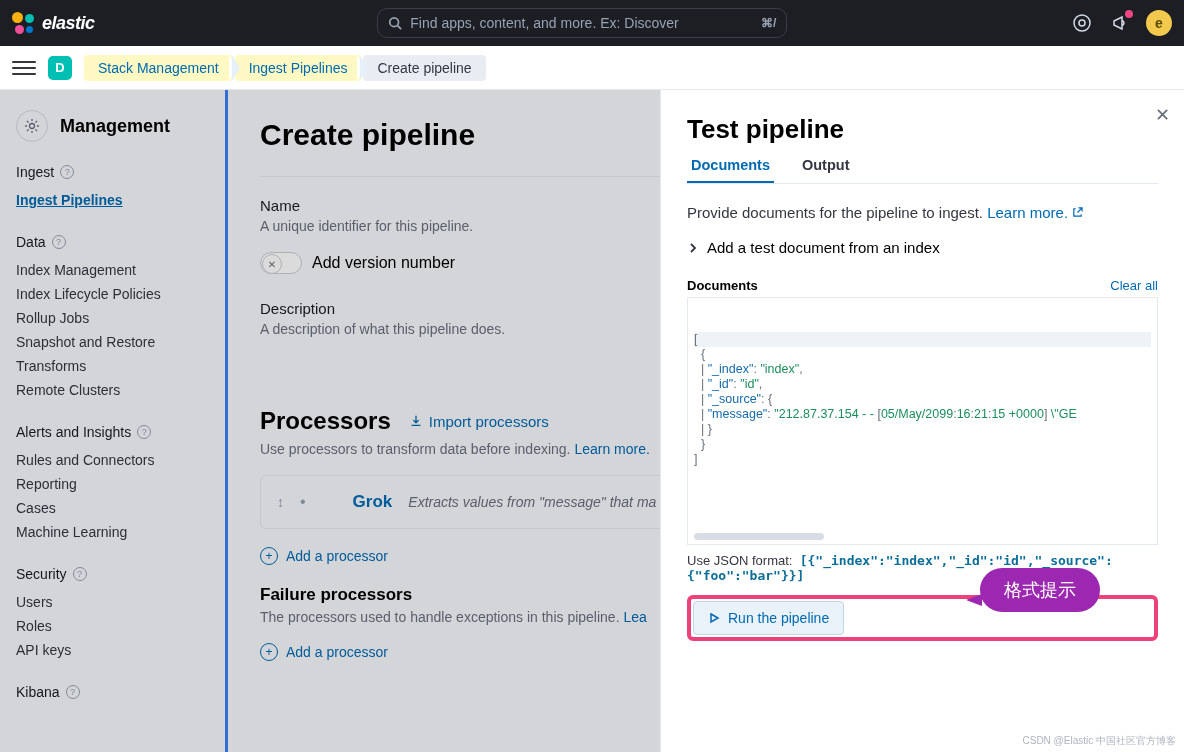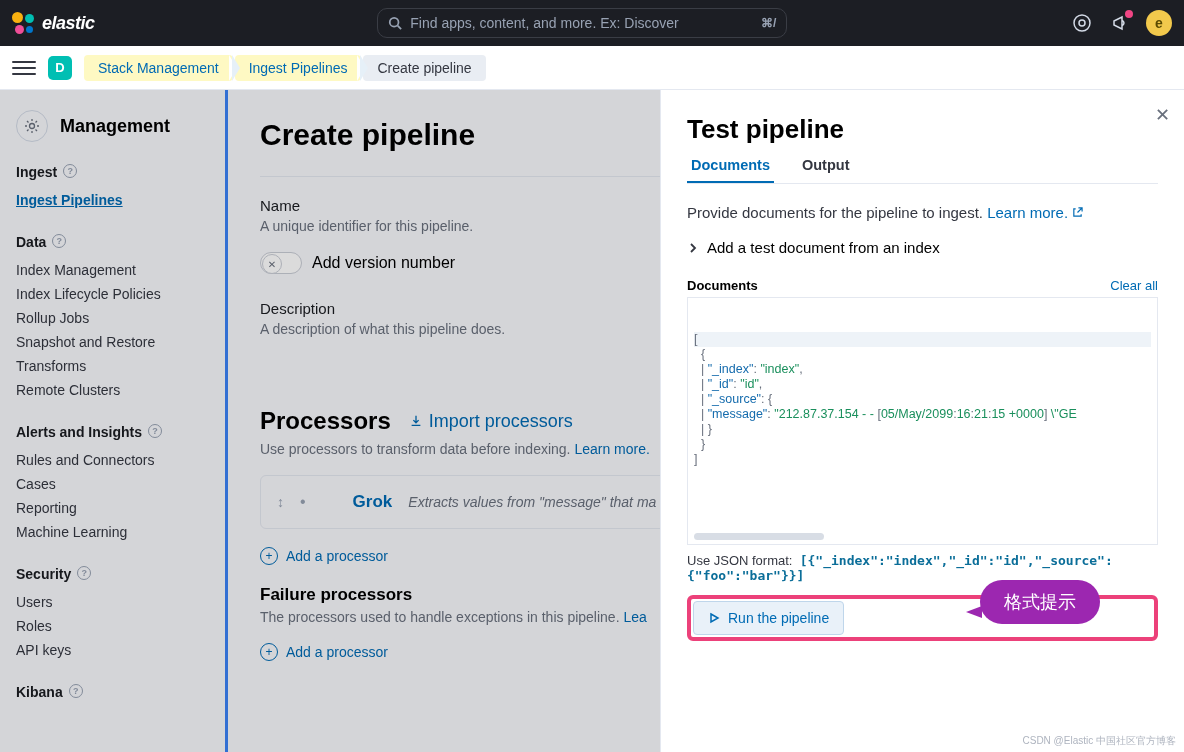--- a/index.html
+++ b/index.html
@@ -25,34 +25,34 @@
 .crumb.active { background:#e9edf3; color:#343741; }
 .crumb:not(:first-child)::before { content:""; position:absolute; left:-6px; top:0; border-top:13px solid transparent; border-bottom:13px solid transparent; border-left:8px solid #fff; }
 .crumb:not(:last-child)::after { content:""; position:absolute; right:-7px; top:0; border-top:13px solid transparent; border-bottom:13px solid transparent; border-left:8px solid #e6f0f8; z-index:1; }
 .crumb.active::after { border-left-color:#e9edf3; }
 .body { display:flex; height:calc(100% - 90px); }
 .sidebar { width:228px; background:#f7f8fc; border-right:3px solid #3b82f6; padding:20px 16px; overflow-y:auto; }
 .mgmt-head { display:flex; align-items:center; gap:12px; margin-bottom:22px; }
 .gear-circle { width:32px; height:32px; border:1px solid #d3dae6; border-radius:50%; display:flex; align-items:center; justify-content:center; color:#69707d; }
 .mgmt-title { font-size:18px; font-weight:700; }
 .side-section { margin-bottom:22px; }
-.side-heading { font-size:14px; font-weight:700; color:#1a1c21; margin-bottom:8px; display:flex; align-items:flex-start; gap:6px; }
+.side-heading { font-size:14px; font-weight:400; color:#1a1c21; margin-bottom:8px; display:flex; align-items:center; gap:6px; }
 .side-heading .q { width:14px; height:14px; border:1px solid #98a2b3; border-radius:50%; font-size:9px; display:flex; align-items:center; justify-content:center; color:#98a2b3; }
 .side-link { display:block; font-size:14px; line-height:24px; color:#343741; text-decoration:none; cursor:pointer; }
 .side-link.active { color:#006bb4; font-weight:700; text-decoration:underline; }
 .main { flex:1; padding:28px 32px; overflow-y:auto; position:relative; }
 .page-title { font-size:30px; font-weight:700; margin-bottom:24px; }
 .sec-label { font-size:15px; color:#1a1c21; margin-bottom:4px; }
 .sec-desc { font-size:14px; color:#69707d; margin-bottom:18px; }
 .toggle-row { display:flex; align-items:center; gap:10px; margin-bottom:26px; }
 .toggle { width:42px; height:22px; border:1px solid #c9cdd6; border-radius:12px; background:#fff; position:relative; }
 .toggle::after { content:"✕"; position:absolute; width:18px; height:18px; border:1px solid #c9cdd6; background:#fff; border-radius:50%; left:1px; top:1px; font-size:10px; display:flex; align-items:center; justify-content:center; color:#69707d; }
 .proc-head { display:flex; align-items:center; gap:18px; margin-bottom:6px; }
 .proc-title { font-size:24px; font-weight:700; }
-.import-link { color:#006bb4; font-size:18px; display:flex; align-items:center; gap:6px; cursor:pointer; }
+.import-link { color:#006bb4; font-size:15px; display:flex; align-items:center; gap:6px; cursor:pointer; }
 .proc-card { border:1px solid #e4e8f0; border-radius:6px; padding:16px; margin:18px 0; display:flex; align-items:center; gap:16px; }
 .drag { color:#98a2b3; font-size:14px; }
 .bullet { color:#98a2b3; }
 .grok { color:#006bb4; font-weight:700; font-size:17px;margin-left:31px; }
 .grok-desc { color:#69707d; font-style:italic; font-size:14px; flex:1; white-space:nowrap; overflow:hidden; }
 .add-proc { display:flex; align-items:center; gap:8px; color:#006bb4; font-size:14px; margin-bottom:20px; cursor:pointer; }
 .plus-circ { width:18px; height:18px; border:1.5px solid #006bb4; border-radius:50%; display:flex; align-items:center; justify-content:center; font-size:12px; line-height:1; }
 .fp-title { font-size:17px; font-weight:700; margin-bottom:4px; }
 .overlay { position:absolute; top:90px; left:0; width:660px; height:calc(100% - 90px); background:rgba(0,0,0,0.14); z-index:5; pointer-events:none; }
 .flyout { position:absolute; top:90px; right:0; width:524px; height:calc(100% - 90px); background:#fff; border-left:1px solid #e4e8f0; z-index:10; padding:24px 26px; display:flex; flex-direction:column; }
@@ -158,22 +158,22 @@
           <a class="side-link">Index Management</a>
           <a class="side-link">Index Lifecycle Policies</a>
           <a class="side-link">Rollup Jobs</a>
           <a class="side-link">Snapshot and Restore</a>
           <a class="side-link">Transforms</a>
           <a class="side-link">Remote Clusters</a>
         </div>
         <div class="side-section">
           <div class="side-heading">Alerts and Insights<span class="q">?</span></div>
           <a class="side-link">Rules and Connectors</a>
+          <a class="side-link">Reporting</a>
           <a class="side-link">Cases</a>
-          <a class="side-link">Reporting</a>
           <a class="side-link">Machine Learning</a>
         </div>
         <div class="side-section">
           <div class="side-heading">Security<span class="q">?</span></div>
           <a class="side-link">Users</a>
           <a class="side-link">Roles</a>
           <a class="side-link">API keys</a>
         </div>
         <div class="side-section">
           <div class="side-heading">Kibana<span class="q">?</span></div>
@@ -260,14 +260,14 @@
   <div class="run-wrap">
     <button class="run-btn">
       <svg width="12" height="12" viewBox="0 0 12 12" fill="none" stroke="#006bb4" stroke-width="1.5">
           <path d="M3 2l7 4-7 4V2z"></path>
         </svg>
       <span>Run the pipeline</span>
     </button>
   </div>
 </div>
 
-<div class="bubble" style="right:84px; bottom:128px;">格式提示</div>
+<div class="bubble" style="right:84px; bottom:140px;">格式提示</div>
 <div class="watermark">CSDN @Elastic 中国社区官方博客</div>
 
 </body></html>

